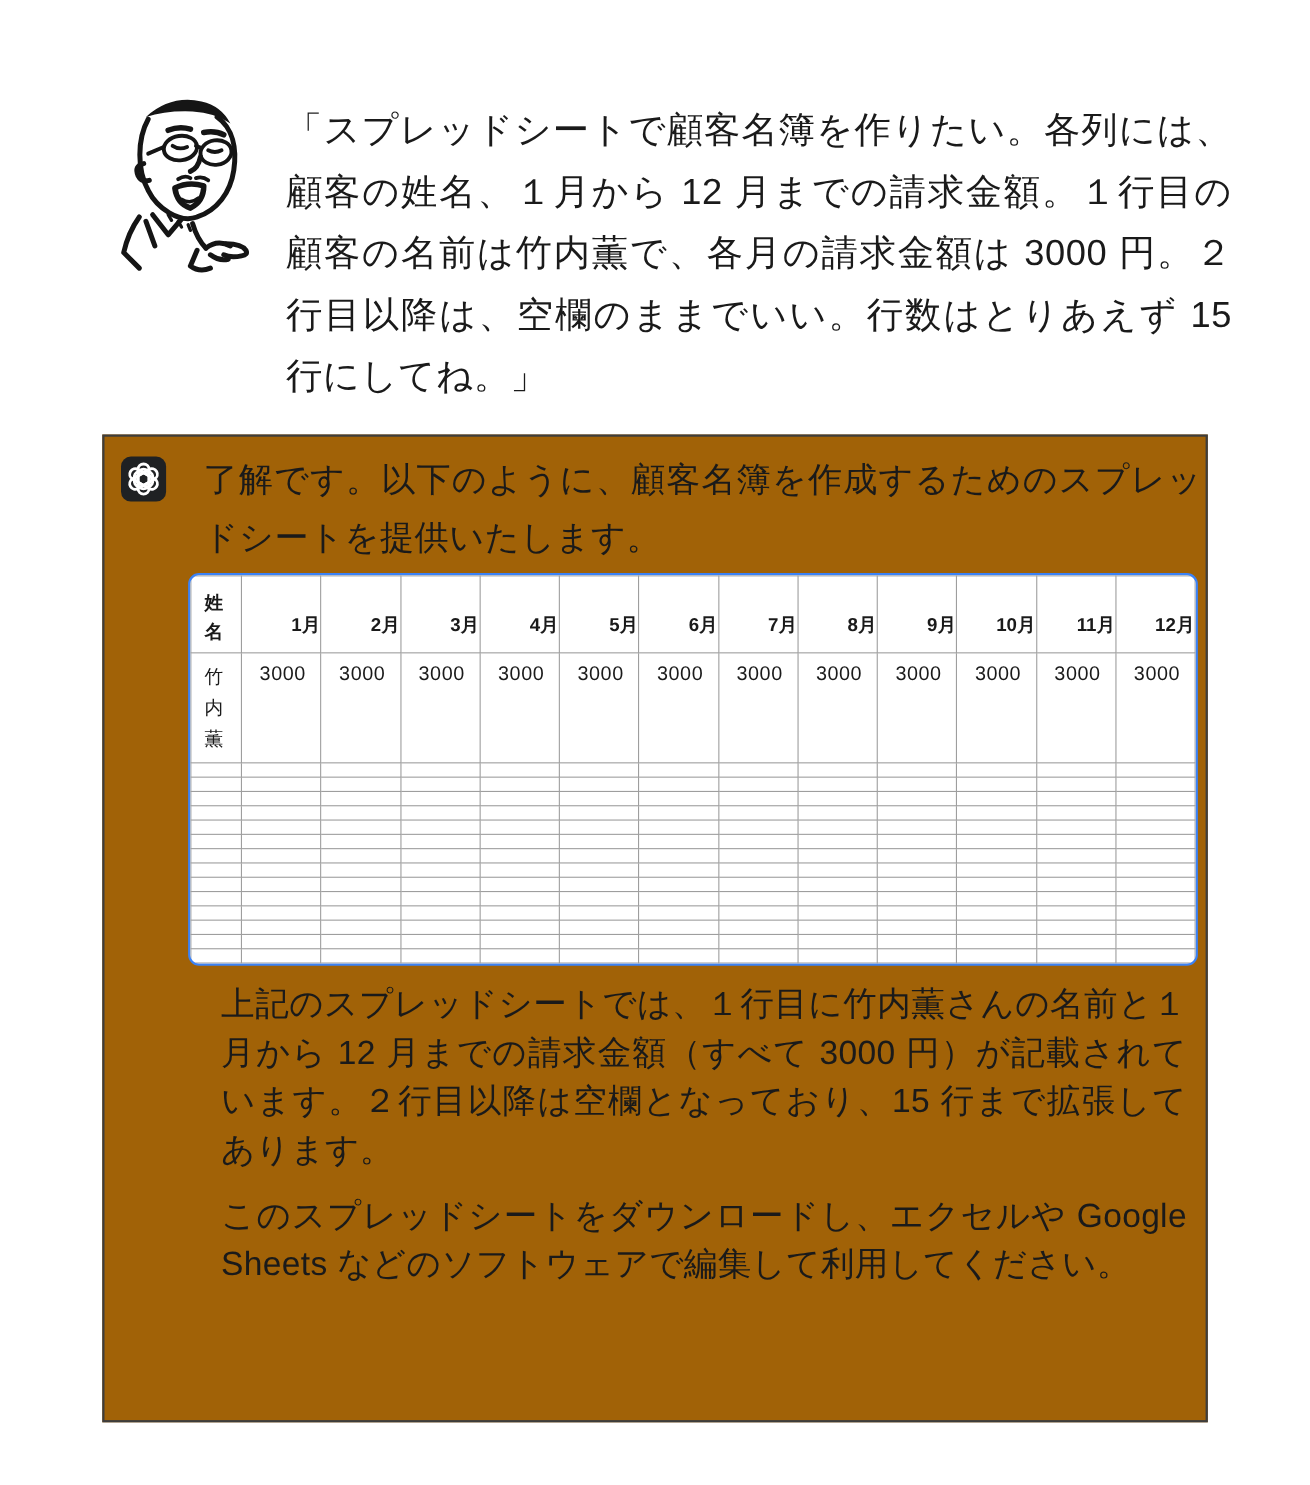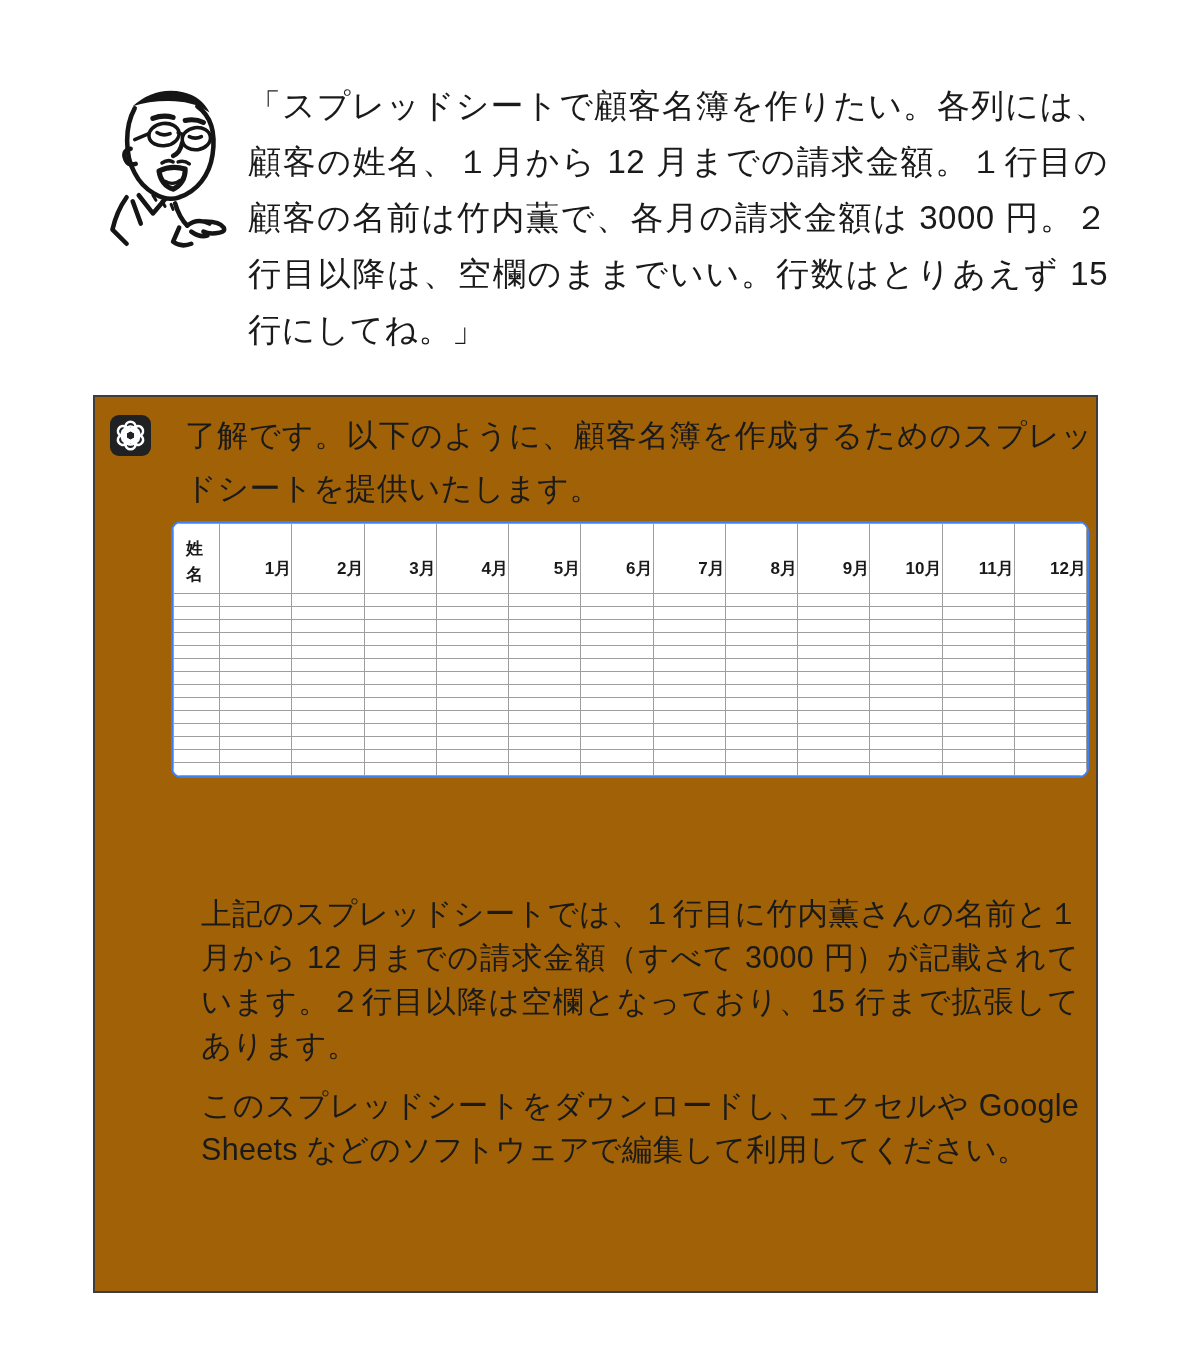--- a/index.html
+++ b/index.html
@@ -9,21 +9,21 @@
     background:#ffffff;
     font-family:"Liberation Sans","DejaVu Sans",sans-serif;
     color:#1a1a1a;
     overflow:hidden;
   }
   
   .avatar{position:absolute;left:82px;top:76px;width:162px;height:192px;}
   .quote{
     position:absolute;left:248px;top:78px;width:860px;
     font-size:33px;line-height:56px;letter-spacing:0.5px;
-    text-align:justify;margin:0;
+    text-align:justify;margin:12px;
   }
   
   .reply-box{
     position:absolute;left:93px;top:395px;width:1005px;height:898px;
     border:2px solid #3d3d3d;box-sizing:border-box;background:#a16207;
   }
   .gpt-icon{
     position:absolute;left:15px;top:18px;width:41px;height:41px;
     background:#1f2123;border-radius:9px;
     display:flex;align-items:center;justify-content:center;
@@ -149,20 +149,35 @@
               <th class="month-th">6月</th>
               <th class="month-th">7月</th>
               <th class="month-th">8月</th>
               <th class="month-th">9月</th>
               <th class="month-th">10月</th>
               <th class="month-th">11月</th>
               <th class="month-th">12月</th>
             </tr>
         </thead>
         <tbody id="table-body">
+          <tr id="first-data-row">
+            <td class="name-td">竹内薫</td>
+          <td class="amount-td">3000</td>
+              <td class="amount-td">3000</td>
+              <td class="amount-td">3000</td>
+              <td class="amount-td">3000</td>
+              <td class="amount-td">3000</td>
+              <td class="amount-td">3000</td>
+              <td class="amount-td">3000</td>
+              <td class="amount-td">3000</td>
+              <td class="amount-td">3000</td>
+              <td class="amount-td">3000</td>
+              <td class="amount-td">3000</td>
+              <td class="amount-td">3000</td>
+            </tr>
         <tr class="empty-row">
               <td></td>
               <td></td>
               <td></td>
               <td></td>
               <td></td>
               <td></td>
               <td></td>
               <td></td>
               <td></td>

